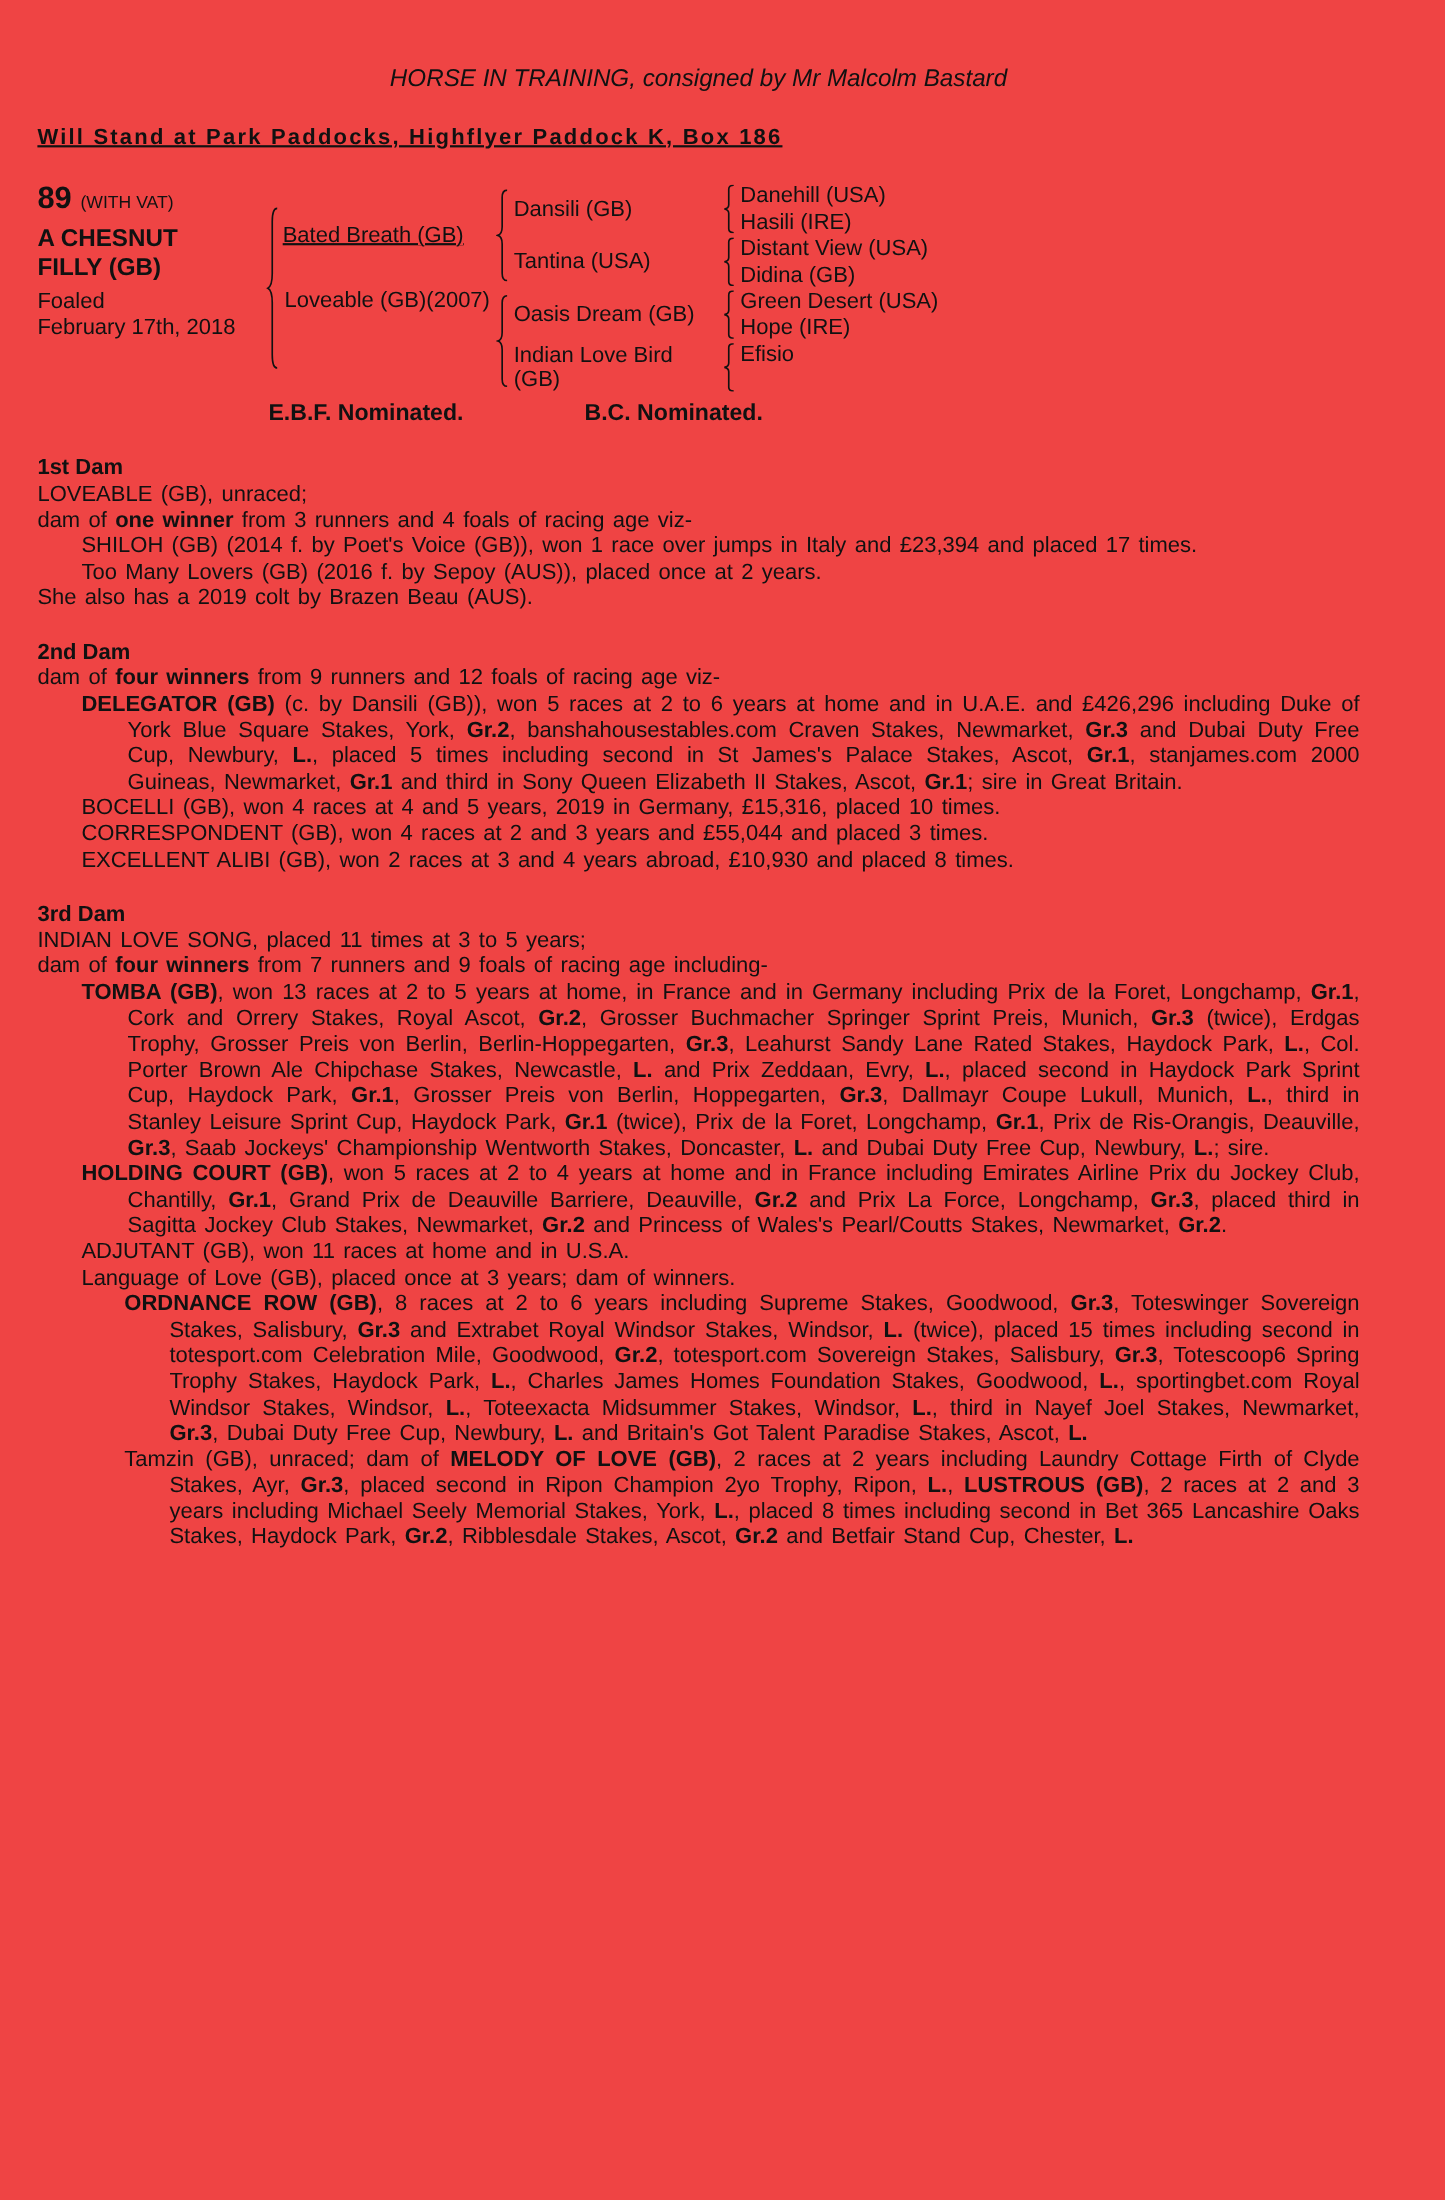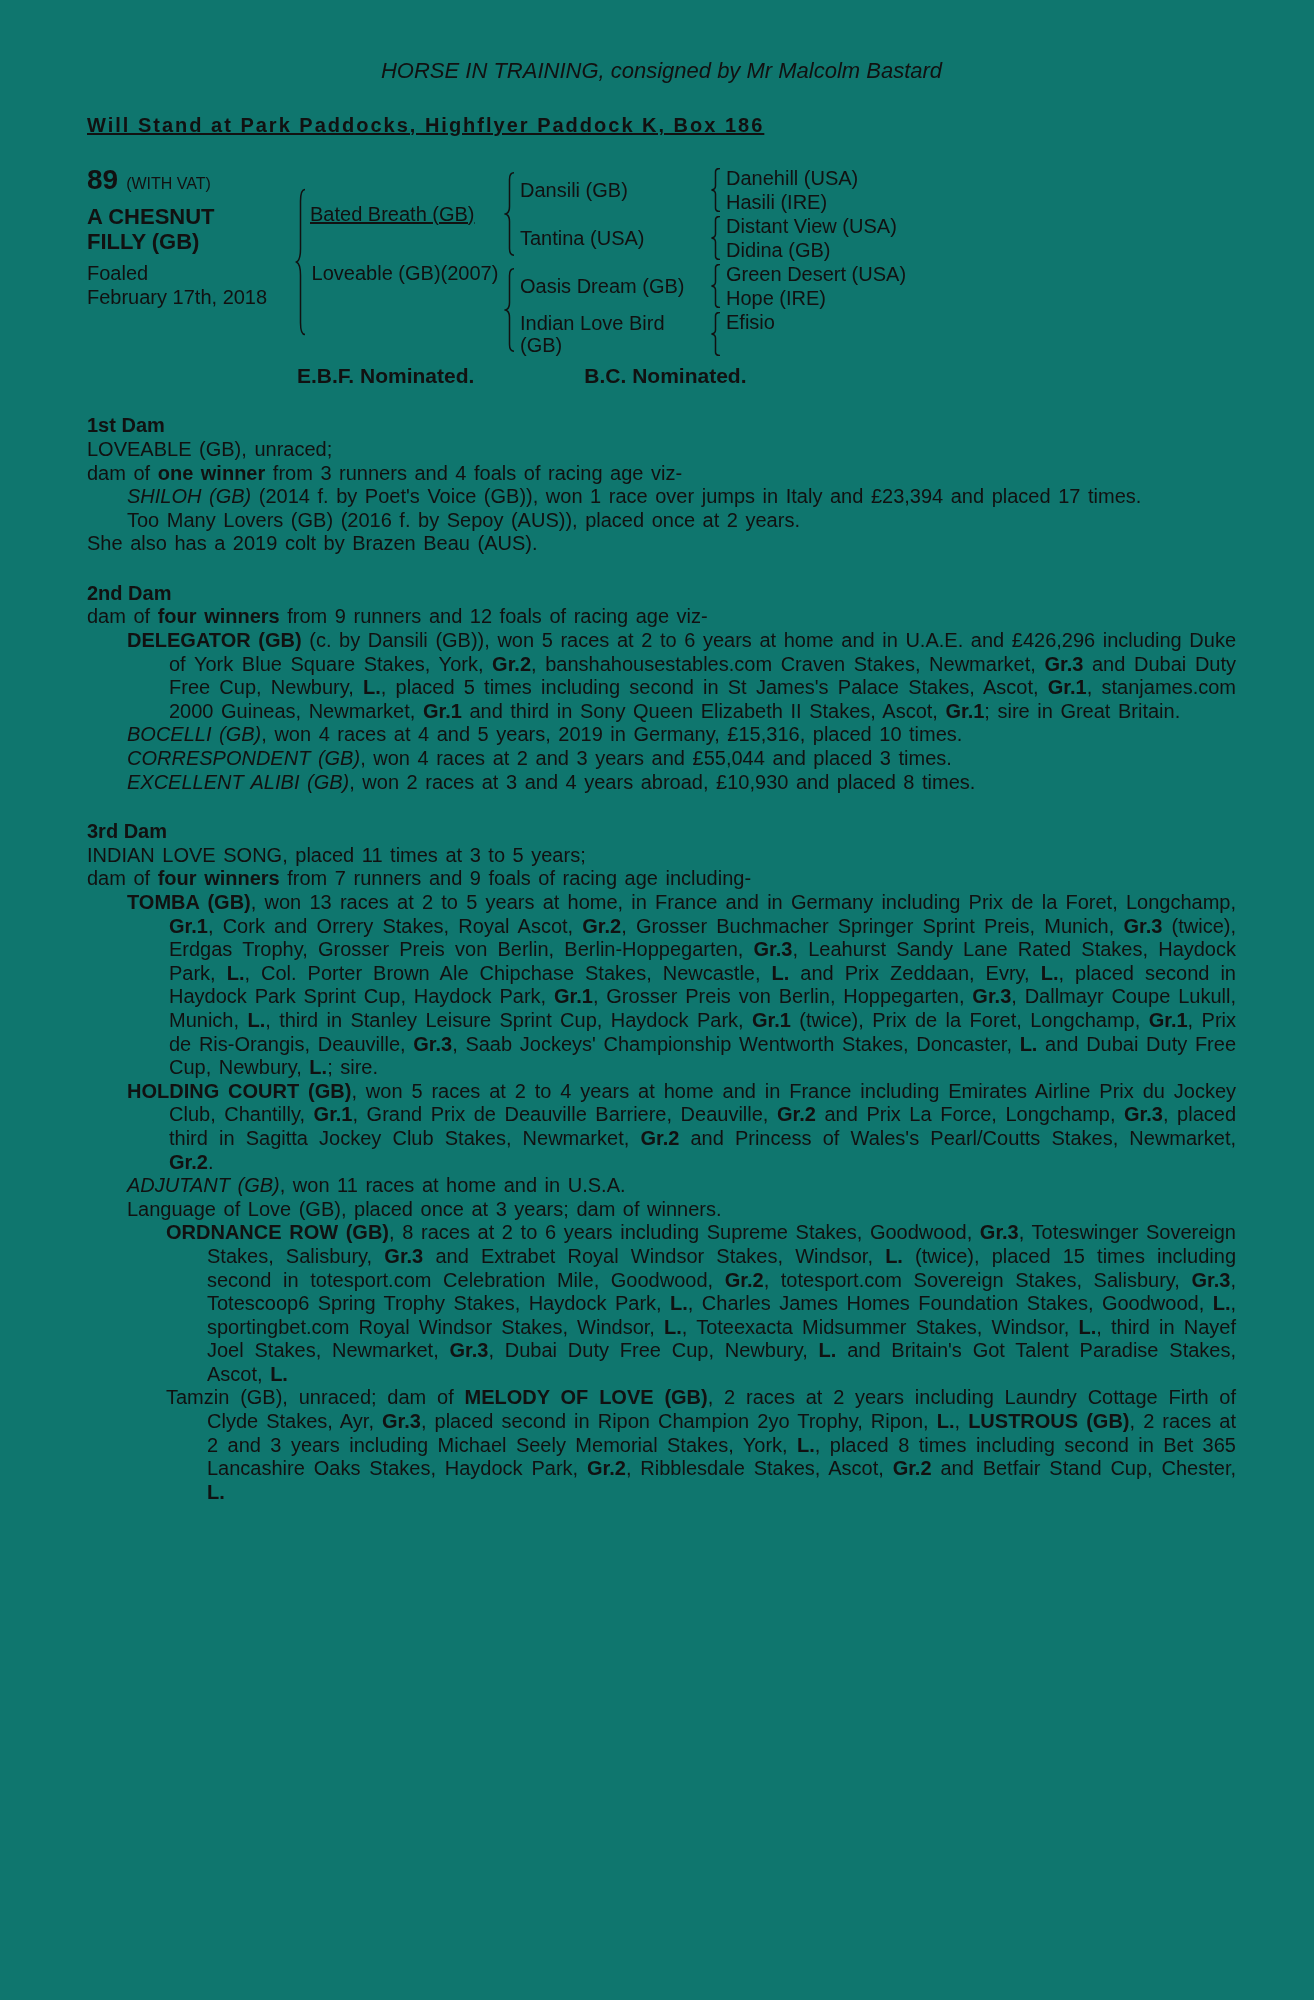--- a/index.html
+++ b/index.html
@@ -1,25 +1,25 @@
 <!DOCTYPE html>
 <html><head>
 <meta charset="utf-8">
 <style>
   html, body { margin: 0; padding: 0; background: #ffffff; }
   .page {
     width: 1314px;
     min-height: 2000px;
     box-sizing: border-box;
-    padding: 58px 78px 40px 87px;
+    padding: 58px 78px 40px 34px;
     font-family: "Liberation Sans", sans-serif;
     color: #111;
     font-size: 20px;
     line-height: 1.18;
-    background: #0f766e;
+    background: #ef4444;
   }
   .consignor-line {
     text-align: center;
     font-style: italic;
     font-size: 22px;
     margin-bottom: 30px;
   }
   .stand-line {
     font-weight: bold;
     font-size: 20px;
@@ -79,21 +79,21 @@
   .section-heading { font-weight: bold; }
   .para {
     margin: 0;
     text-align: justify;
     text-align-last: left;
     word-spacing: 2px;
   }
   .para.i1 { padding-left: 82px; text-indent: -42px; }
   .para.i2 { padding-left: 120px; text-indent: -41px; }
   span.b { font-weight: bold; }
-  span.i { font-style: italic; }
+  span.i { }
 </style>
 </head>
 <body>
 
 <div class="page">
 
   <div class="consignor-line">HORSE IN TRAINING, consigned by Mr Malcolm Bastard</div>
 
   <div class="stand-line">Will Stand at Park Paddocks, Highflyer Paddock K, Box 186</div>
 

